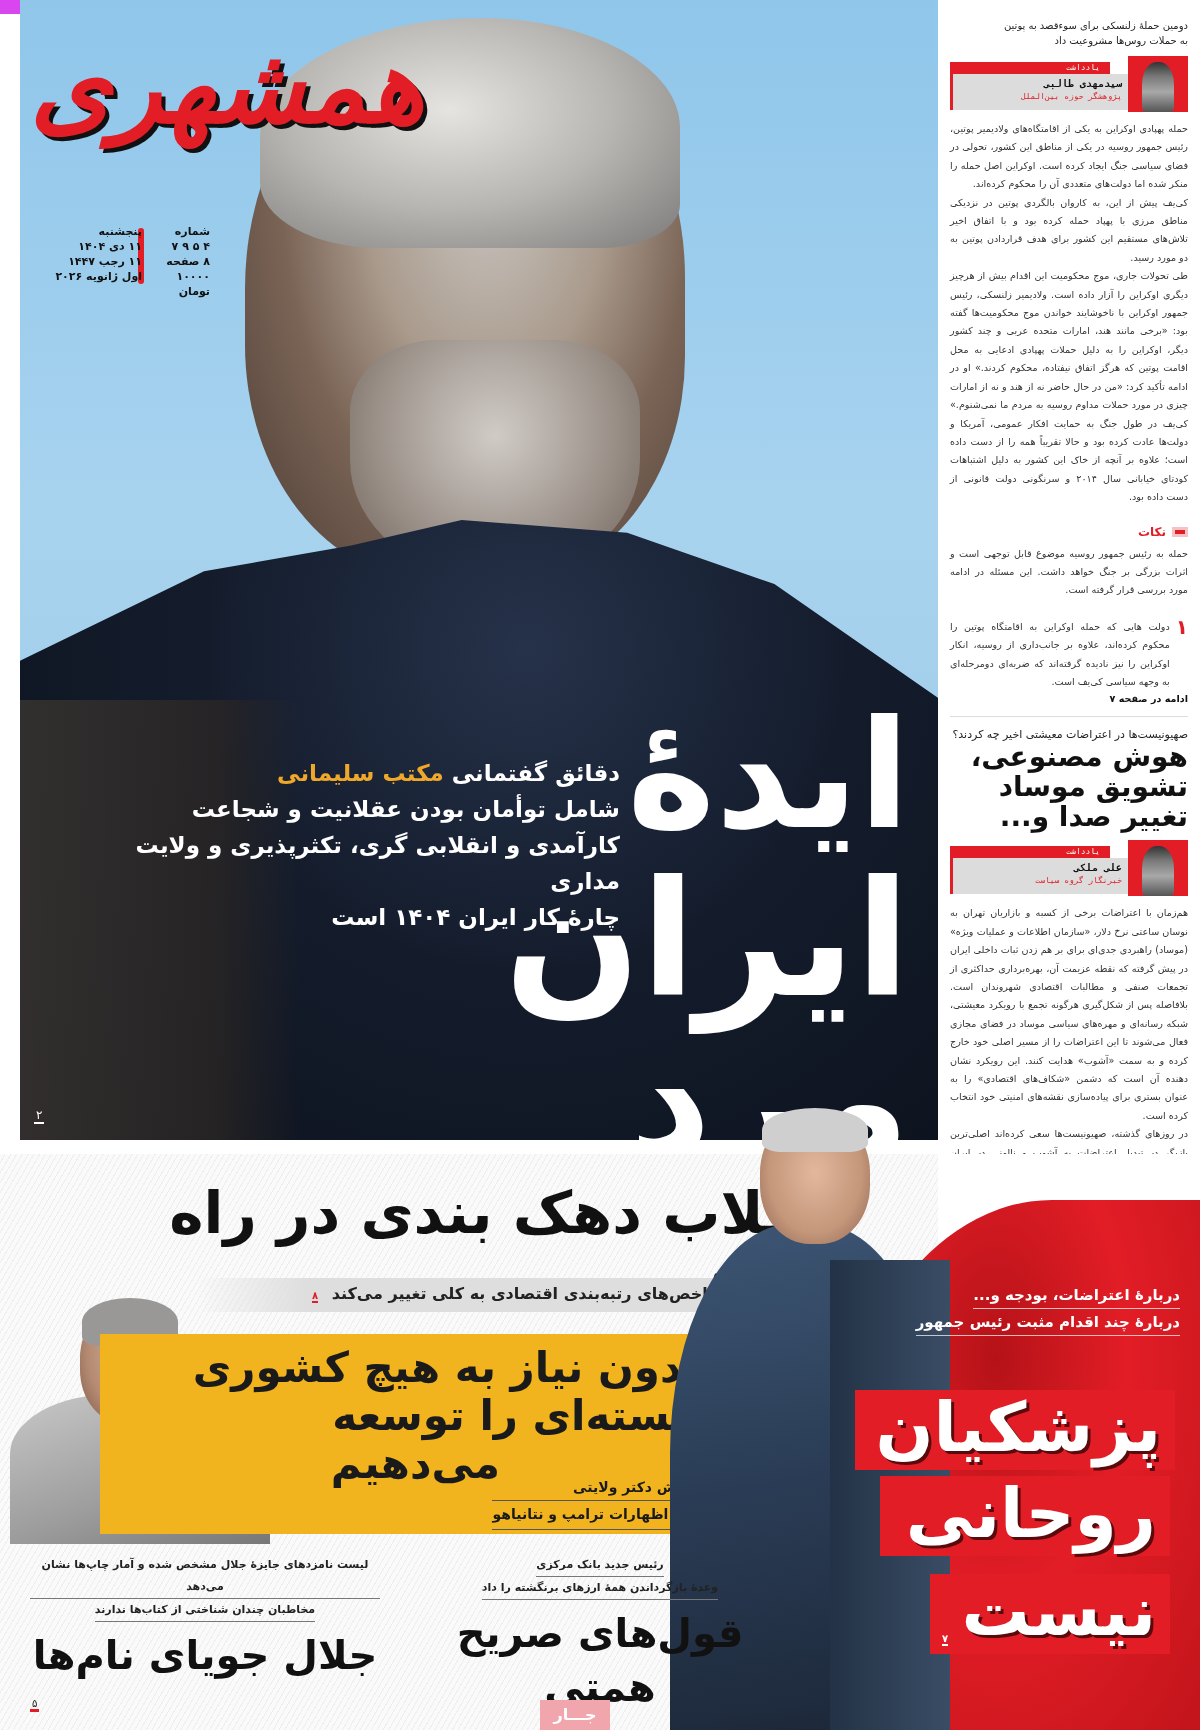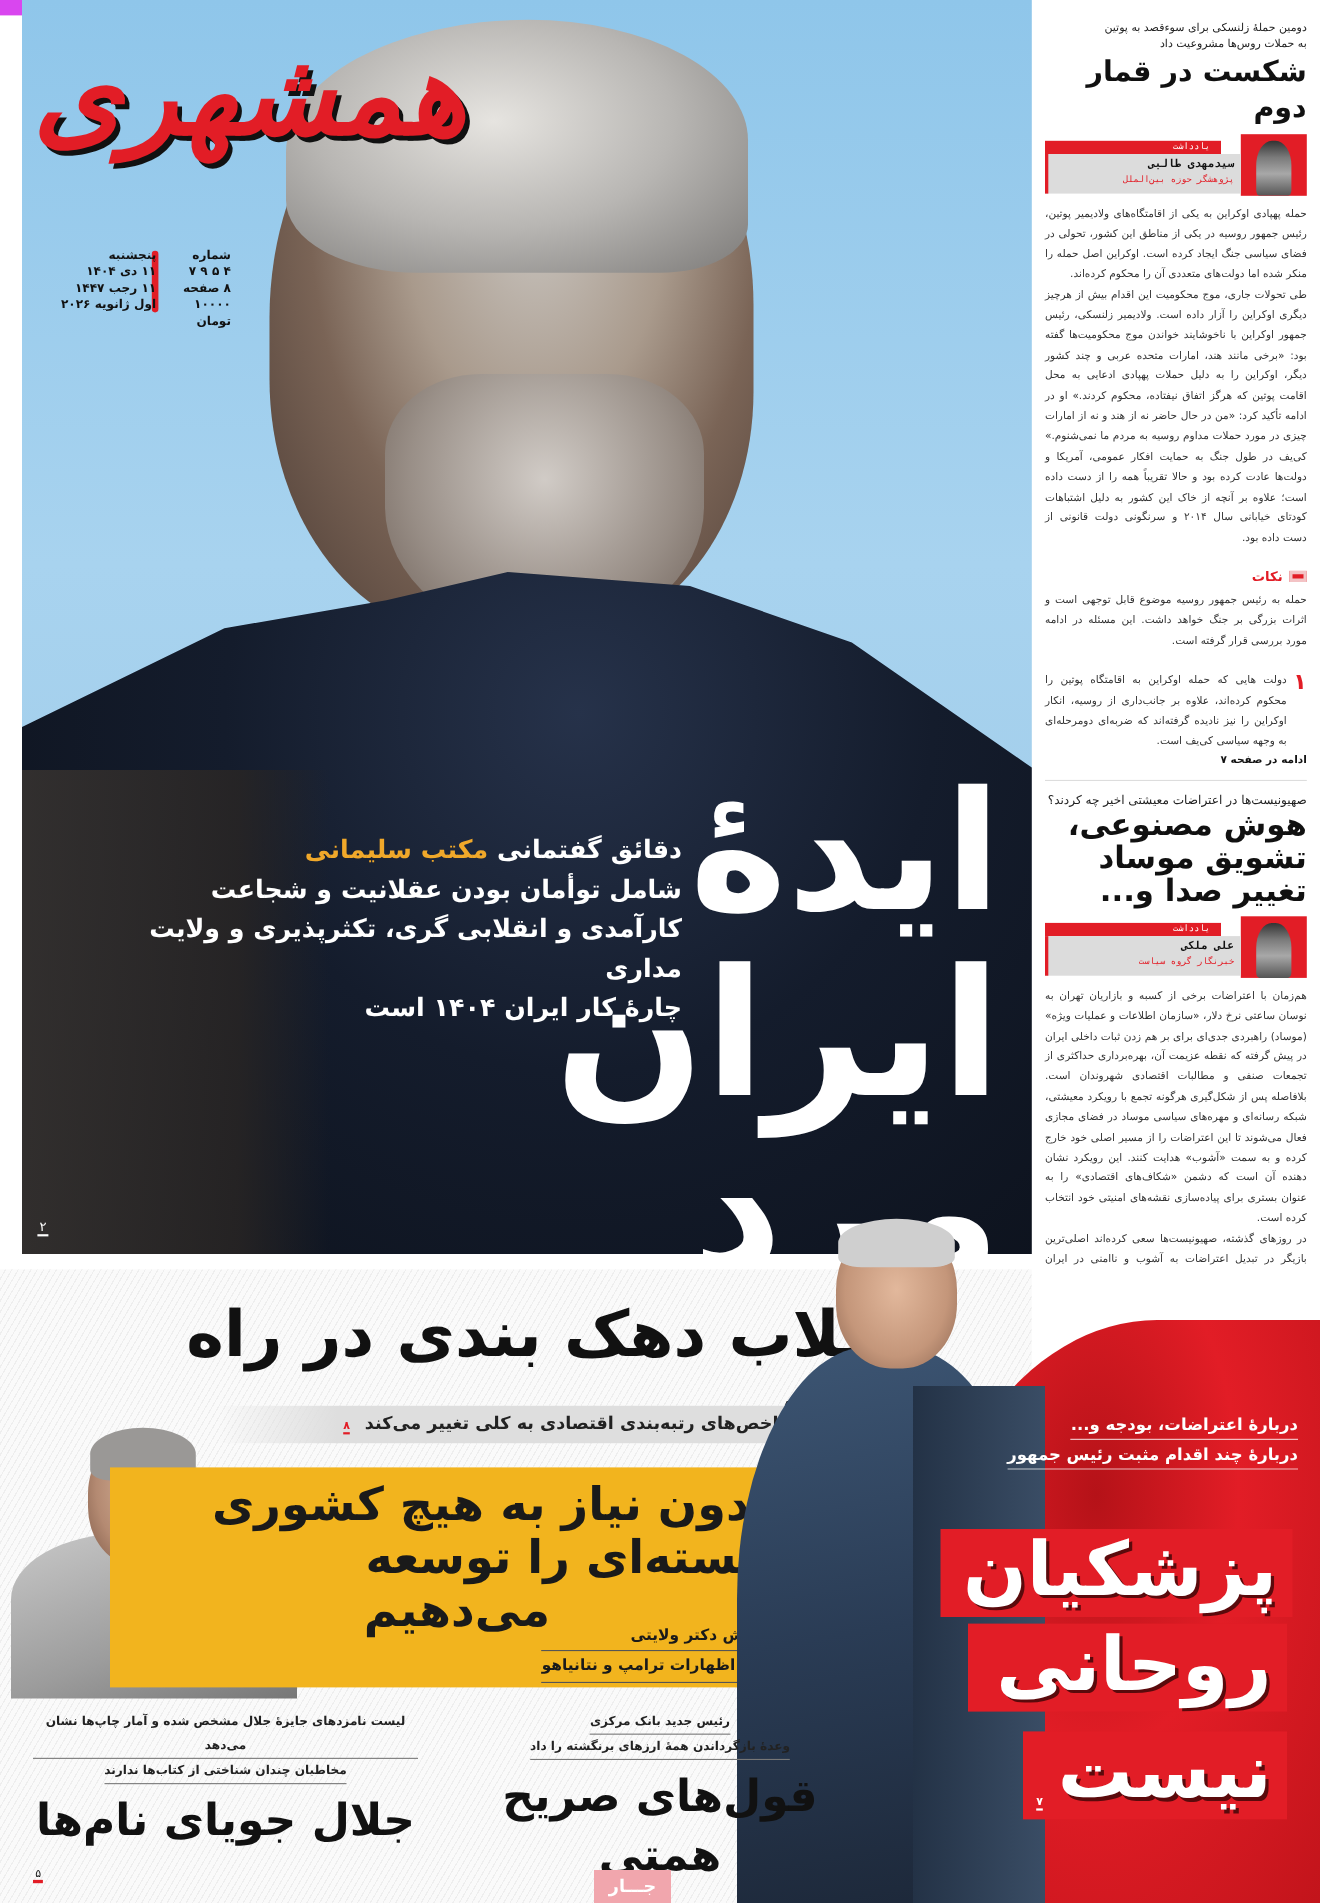--- a/index.html
+++ b/index.html
@@ -168,33 +168,33 @@
       <div>۱۱ رجب ۱۴۴۷</div>
       <div>اول ژانویه ۲۰۲۶</div>
     </div>
   </div>
 </div>
 
 <div class="side">
   <div style="height:12px"></div>
   <div class="sub">دومین حملهٔ زلنسکی برای سوءقصد به پوتین</div>
   <div class="sub">به حملات روس‌ها مشروعیت داد</div>
-  <div class="title">شکست در قمار دوم</div>
 
   <div class="author">
     <div class="photo"></div>
     <div class="tag">یادداشت</div>
     <div class="namebox">
       <span class="name">سیدمهدی طالبی</span>
       <span class="role">پژوهشگر حوزه بین‌الملل</span>
     </div>
   </div>
 
   <div class="body-text">
     <p>حمله پهپادی اوکراین به یکی از اقامتگاه‌های ولادیمیر پوتین، رئیس جمهور روسیه در یکی از مناطق این کشور، تحولی در فضای سیاسی جنگ ایجاد کرده است. اوکراین اصل حمله را منکر شده اما دولت‌های متعددی آن را محکوم کرده‌اند.</p>
+    <p>کی‌یف پیش از این، به کاروان بالگردی پوتین در نزدیکی مناطق مرزی با پهپاد حمله کرده بود و با اتفاق اخیر تلاش‌های مستقیم این کشور برای هدف قراردادن پوتین به دو مورد رسید.</p>
     <p>طی تحولات جاری، موج محکومیت این اقدام بیش از هرچیز دیگری اوکراین را آزار داده است. ولادیمیر زلنسکی، رئیس جمهور اوکراین با ناخوشایند خواندن موج محکومیت‌ها گفته بود: «برخی مانند هند، امارات متحده عربی و چند کشور دیگر، اوکراین را به دلیل حملات پهپادی ادعایی به محل اقامت پوتین که هرگز اتفاق نیفتاده، محکوم کردند.» او در ادامه تأکید کرد: «من در حال حاضر نه از هند و نه از امارات چیزی در مورد حملات مداوم روسیه به مردم ما نمی‌شنوم.» کی‌یف در طول جنگ به حمایت افکار عمومی، آمریکا و دولت‌ها عادت کرده بود و حالا تقریباً همه را از دست داده است؛ علاوه بر آنچه از خاک این کشور به دلیل اشتباهات کودتای خیابانی سال ۲۰۱۴ و سرنگونی دولت قانونی از دست داده بود.</p>
   </div>
 
   <div class="section-label">
     <span class="sq"></span>
     <span>نکات</span>
   </div>
   <div class="body-text">حمله به رئیس جمهور روسیه موضوع قابل توجهی است و اثرات بزرگی بر جنگ خواهد داشت. این مسئله در ادامه مورد بررسی قرار گرفته است.</div>
 
   <div class="numbered">

